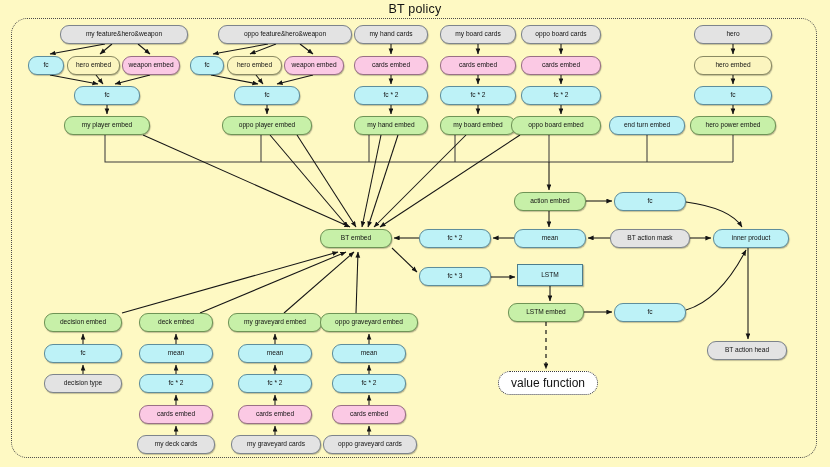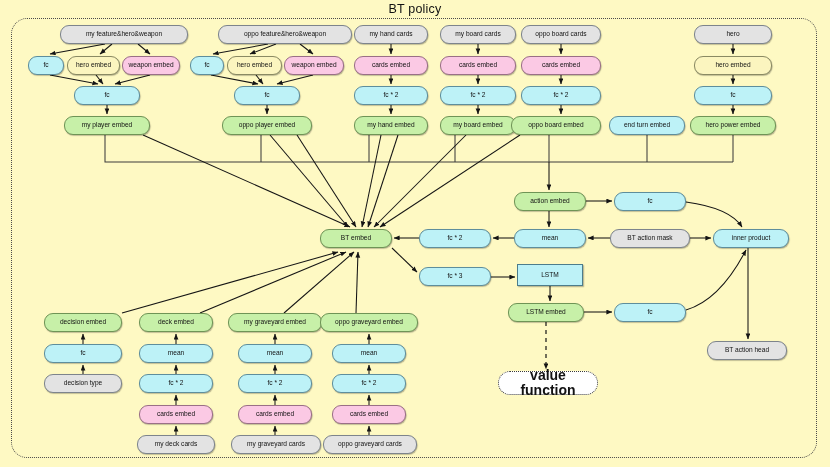--- a/index.html
+++ b/index.html
@@ -10,21 +10,21 @@
   svg#wires{position:absolute;left:0;top:0;width:830px;height:467px;pointer-events:none;}
   .node{position:absolute;box-sizing:border-box;display:flex;align-items:center;justify-content:center;
         font-size:6.6px;color:#121212;text-align:center;line-height:1.05;border:0.9px solid #6f7a86;
         border-radius:9px;background:#cdeff8;box-shadow:0.6px 0.8px 1.1px rgba(0,0,0,.30);padding:0 2px;}
   .c-gray{background:#e3e3e3;border-color:#7d848c;}
   .c-cyan{background:#bdf2f7;border-color:#5e8e9c;}
   .c-yellow{background:#fbf5bf;border-color:#8a8a63;}
   .c-pink{background:#fbc9e4;border-color:#9a6f86;}
   .c-green{background:#c7f0a8;border-color:#6f9456;}
   .c-rect{border-radius:0;background:#bdf2f7;border-color:#4c7d8c;box-shadow:0.6px 0.8px 1.1px rgba(0,0,0,.30);}
-  .c-dashed{background:#fff;border:1.3px dotted #3a3a3a;border-radius:13px;box-shadow:none;font-size:14px;font-weight:bold;}
+  .c-dashed{background:#fff;border:1.3px dotted #3a3a3a;border-radius:13px;box-shadow:none;font-size:12px;}
 </style>
 </head>
 <body>
 
 <div id="stage">
 
   <div id="title">BT policy</div>
   <div id="frame"></div>
 
   <svg id="wires" viewBox="0 0 830 467">

